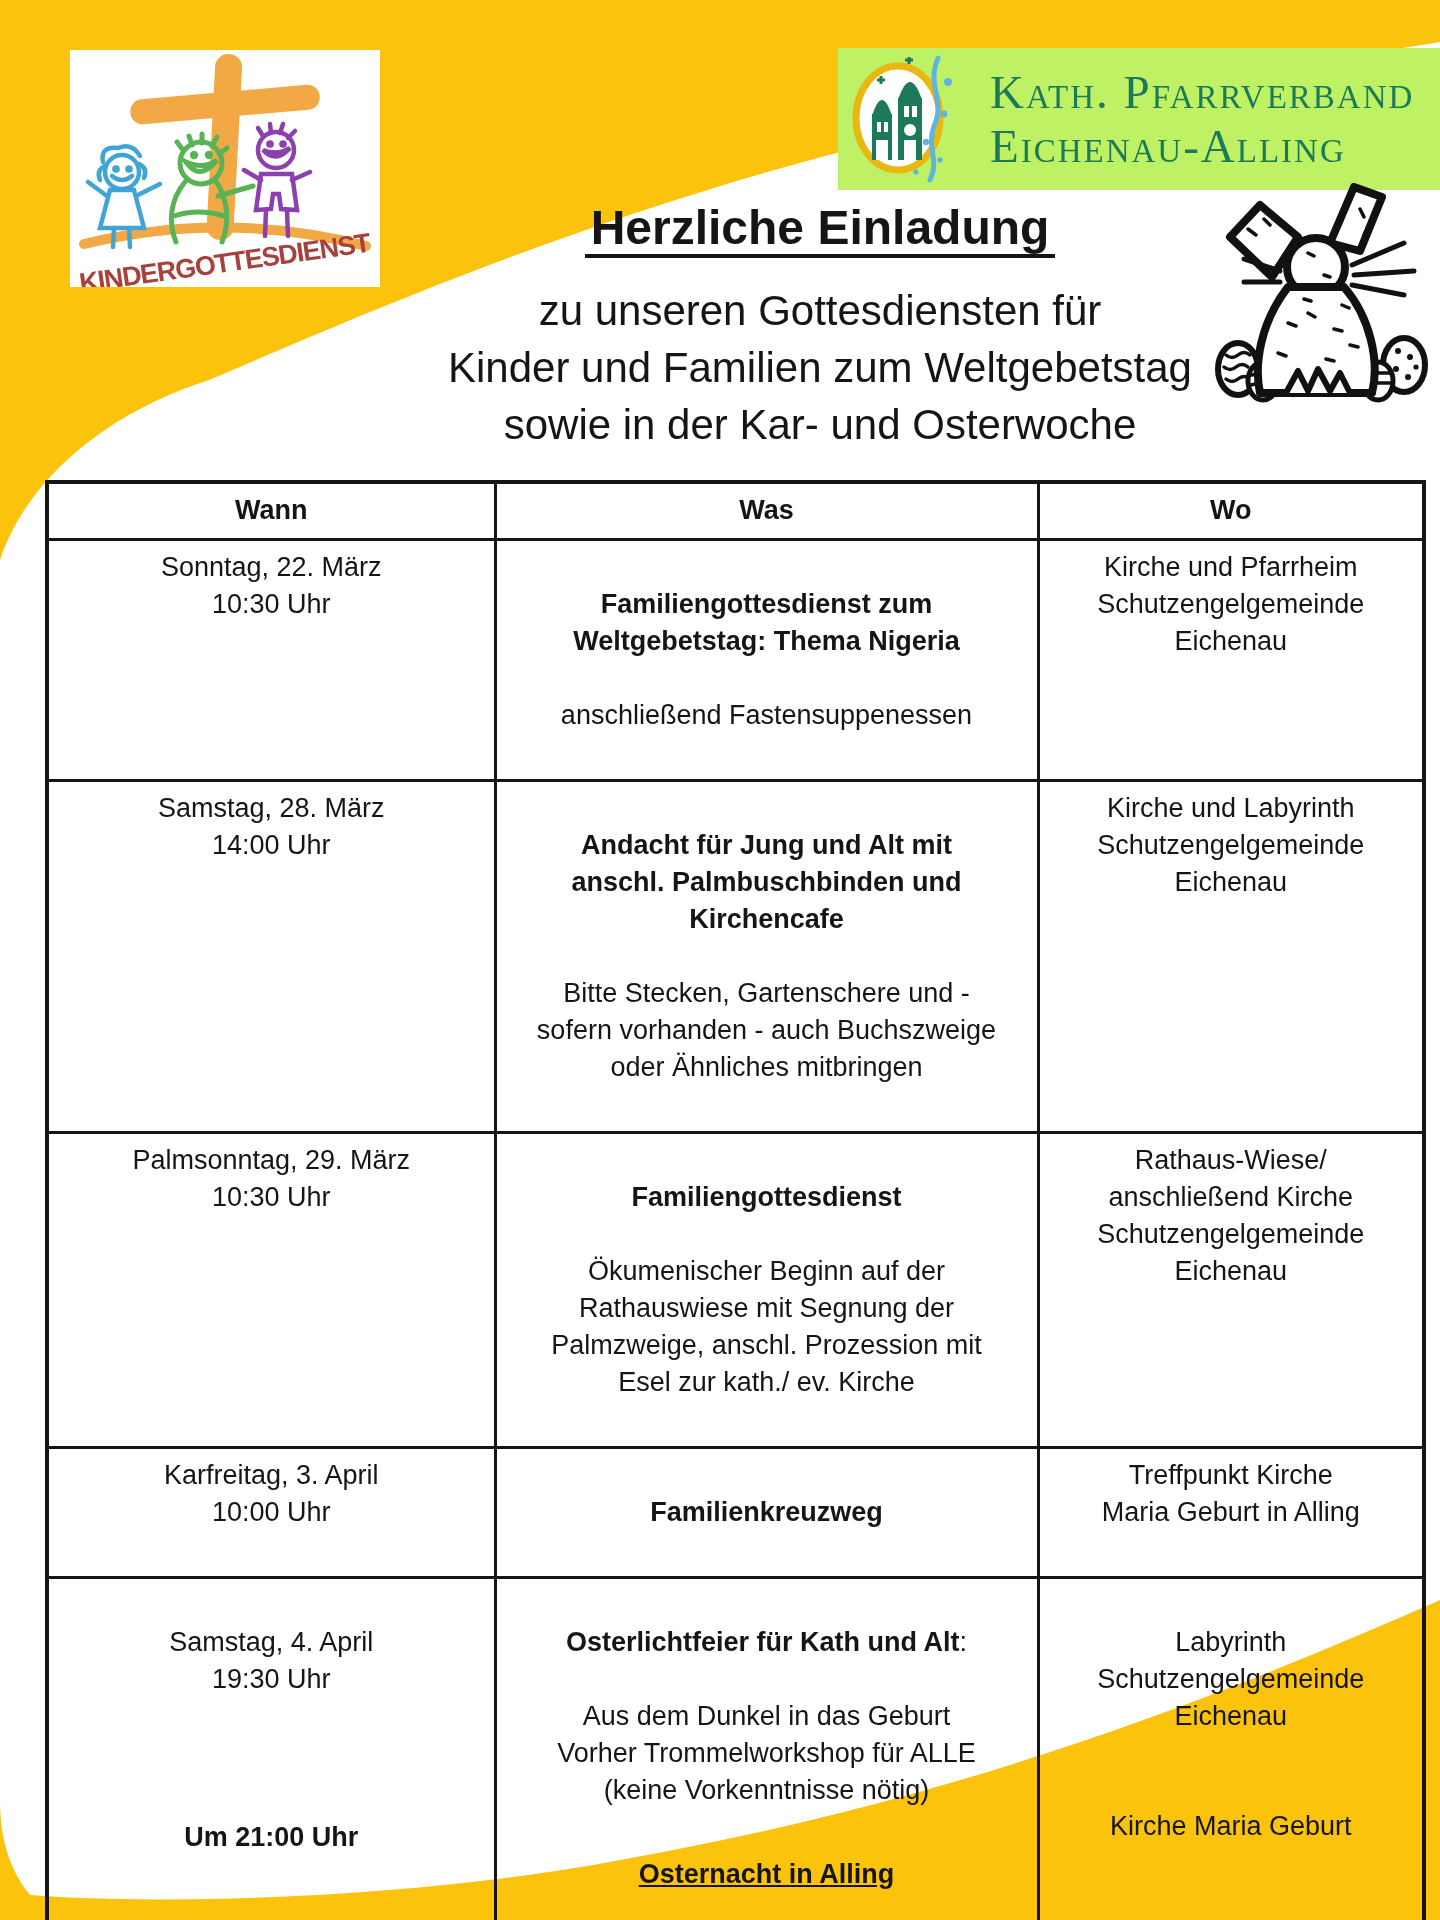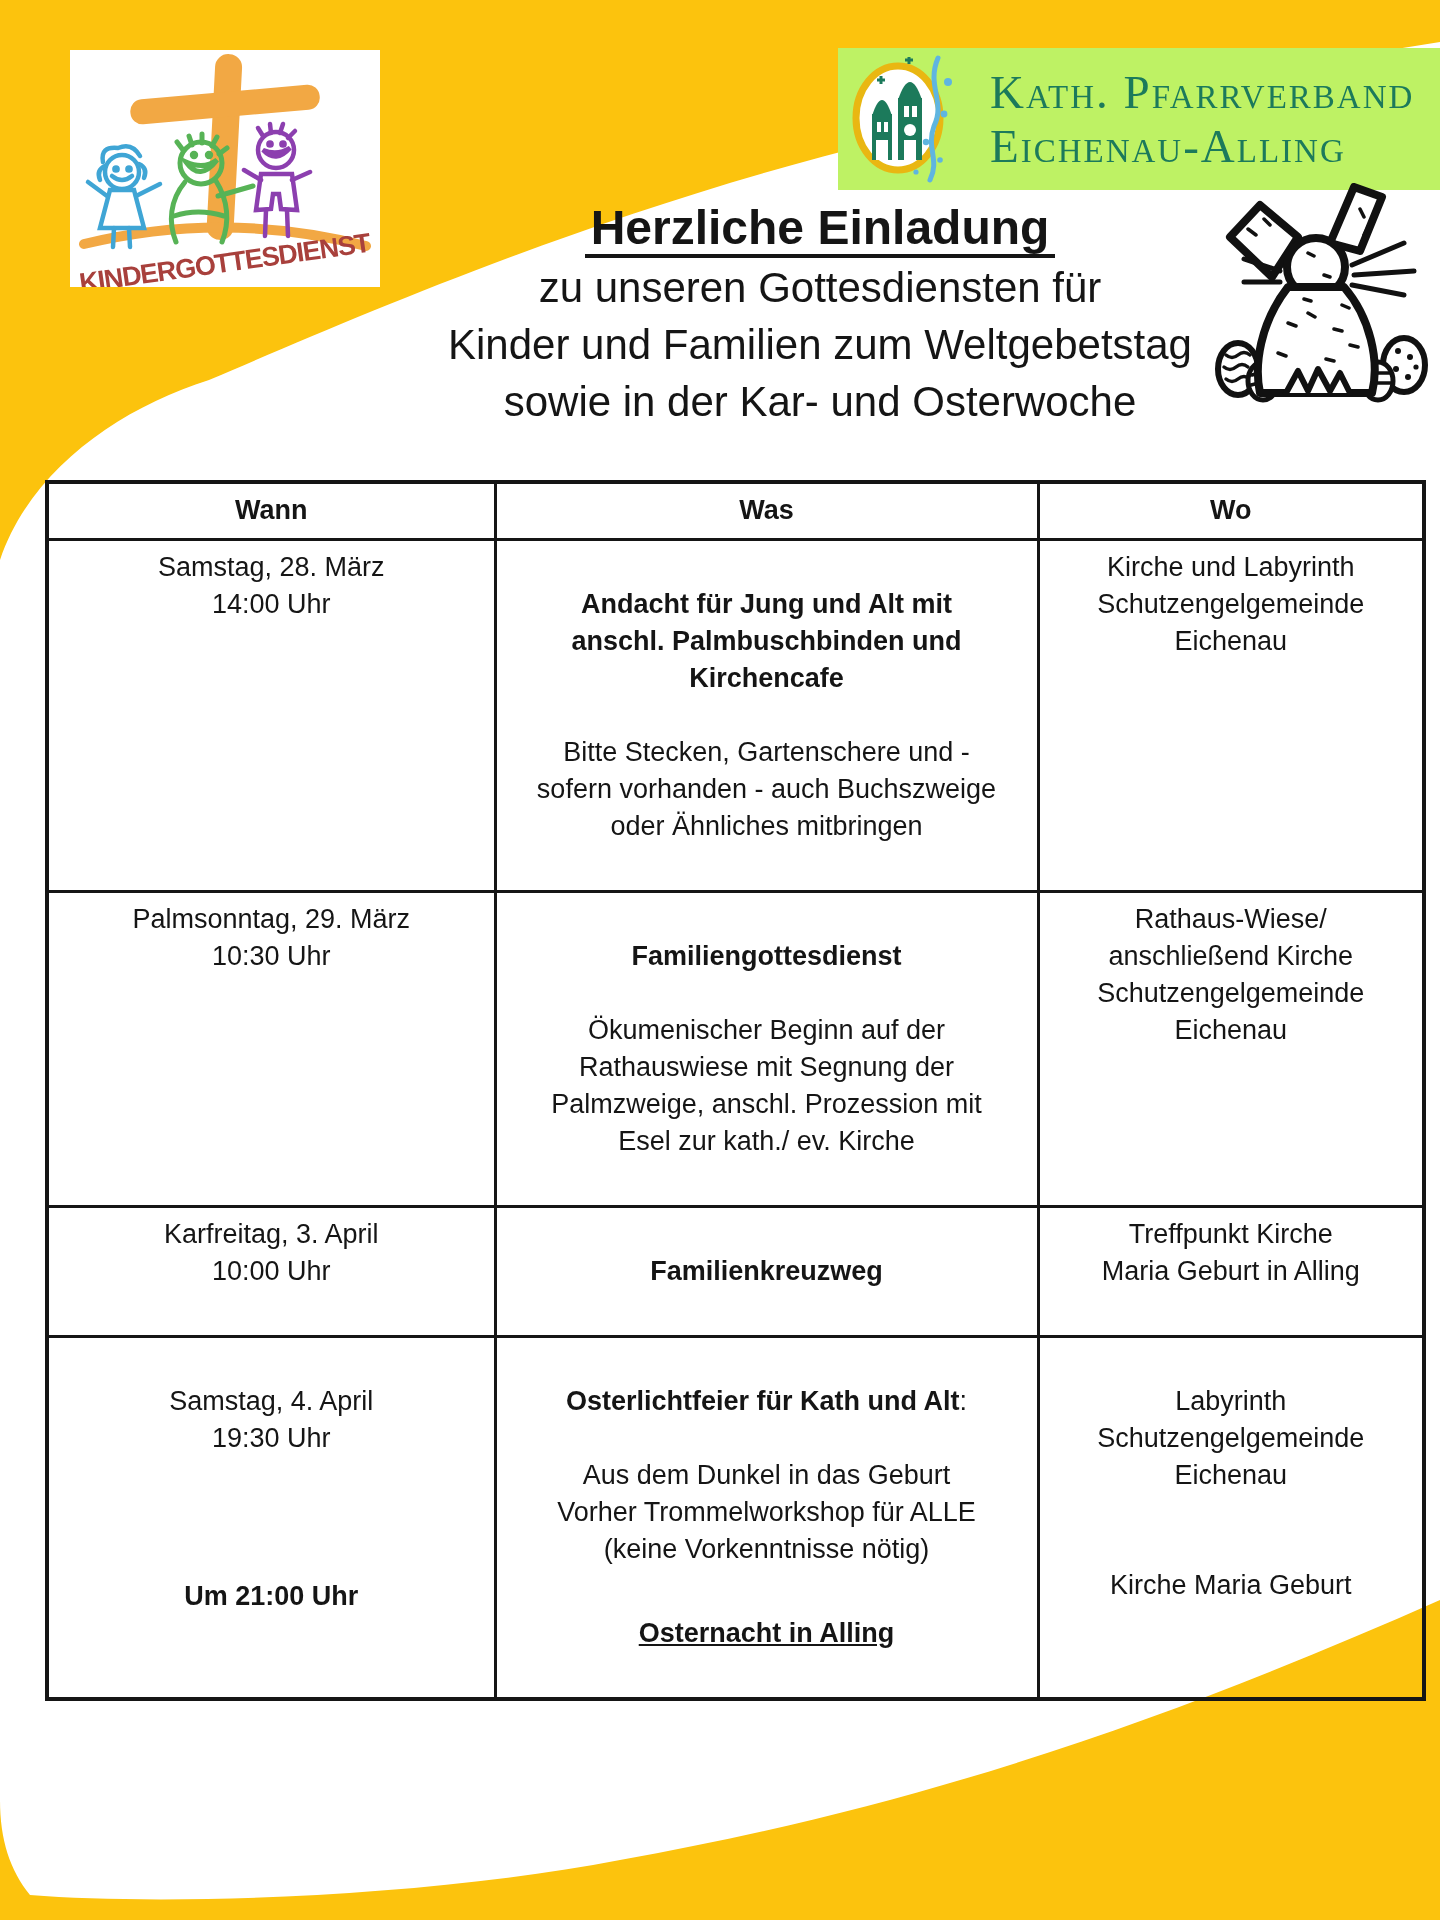--- a/index.html
+++ b/index.html
@@ -35,21 +35,21 @@
   
   .heading{
     position:absolute;left:360px;top:203px;width:920px;z-index:2;
     text-align:center;
   }
   .heading .title{
     display:inline-block;font-size:48px;font-weight:bold;line-height:50px;
     border-bottom:4px solid #151515;padding:0 6px 1px 6px;
   }
   .heading .subtitle{
-    margin-top:1px;font-size:42px;line-height:57px;white-space:pre-line;
+    margin-top:24px;font-size:42px;line-height:57px;white-space:pre-line;
   }
 
   
   table.schedule{
     position:absolute;left:45px;top:480px;width:1377px;z-index:3;
     border-collapse:collapse;table-layout:fixed;
     background:transparent;
   }
   table.schedule td,
   table.schedule th{
@@ -208,20 +208,32 @@
       <col style="width:543px">
       <col style="width:386px">
     </colgroup>
   <tbody>
       <tr style="height:57px">
     <th>Wann</th>
     <th>Was</th>
     <th>Wo</th>
   </tr>
 
+  <tr style="height:131px">
+    <td>Sonntag, 22. März
+10:30 Uhr</td>
+    <td>
+      <div class="b">Familiengottesdienst zum
+Weltgebetstag: Thema Nigeria</div>
+      <div>anschließend Fastensuppenessen</div>
+    </td>
+    <td>Kirche und Pfarrheim
+Schutzengelgemeinde
+Eichenau</td>
+  </tr>
 
   <tr style="height:232px">
     <td>Samstag, 28. März
 14:00 Uhr</td>
     <td>
       <div class="b">Andacht für Jung und Alt mit
 anschl. Palmbuschbinden und
 Kirchencafe</div>
       <div>Bitte Stecken, Gartenschere und -
 sofern vorhanden - auch Buchszweige

